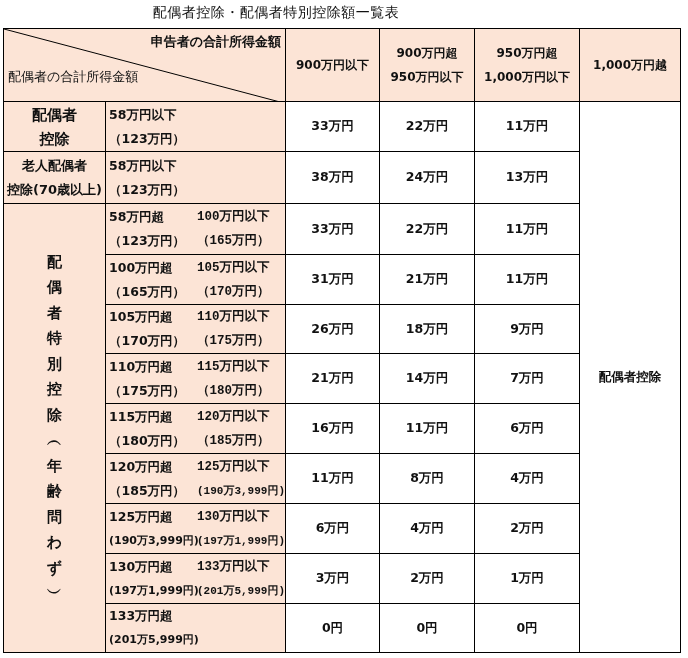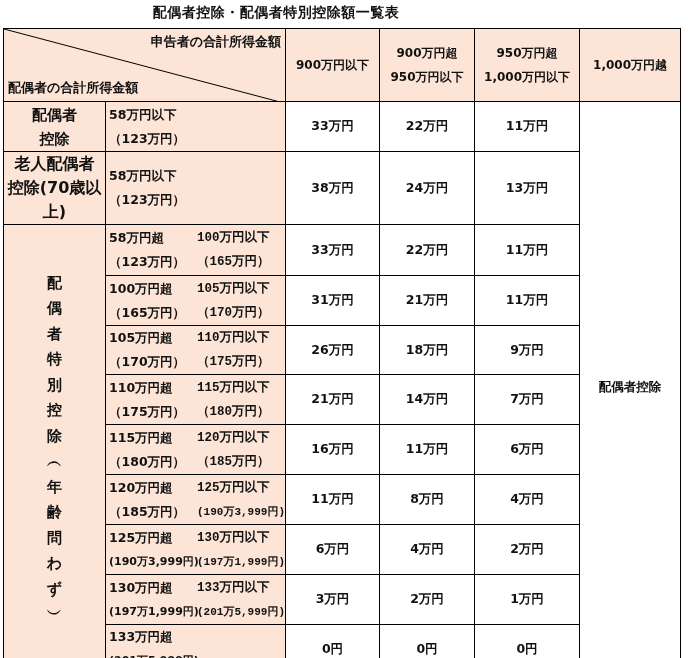--- a/index.html
+++ b/index.html
@@ -3,45 +3,45 @@
 <meta charset="utf-8">
 <style>
   html, body { margin: 0; padding: 0; background: #ffffff; }
   body {
     width: 688px; height: 658px; position: relative; overflow: hidden;
     font-family: "DejaVu Sans", "Liberation Sans", sans-serif;
     color: #111;
   }
   .title {
     position: absolute; left: 0; top: 4px; width: 552px;
-    text-align: center; font-size: 14px; font-weight: bold; letter-spacing: 0.5px;
+    text-align: center; font-size: 14px; font-weight: normal; letter-spacing: 0.5px;
   }
   table.grid {
     position: absolute; left: 3px; top: 28px;
     border-collapse: collapse; table-layout: fixed;
     font-size: 12.5px;
   }
   table.grid td {
     border: 1.5px solid #000; padding: 0; vertical-align: middle;
     box-sizing: border-box;
   }
   .peach { background: #fce4d6; }
   .white { background: #ffffff; }
   .hdr-corner { position: relative; height: 73px; margin-left: 32px; }
   .hdr-corner svg { position: absolute; left: 0; top: 0; }
   .corner-top {
     position: absolute; right: 4px; top: 4px; font-weight: bold; font-size: 13px;
   }
   .corner-bottom {
-    position: absolute; left: 4px; bottom: 4px; font-weight: bold; font-size: 13px;
+    position: absolute; left: 4px; bottom: 15px; font-weight: normal; font-size: 13px;
   }
   .col-hdr { text-align: center; font-weight: bold; line-height: 24px; font-size: 12px; }
   .val { text-align: center; font-weight: bold; font-size: 12.5px; }
   .cat-big { text-align: center; font-weight: bold; font-size: 15px; line-height: 24px; }
-  .cat-small { text-align: center; font-weight: bold; font-size: 16px; line-height: 24px; }
+  .cat-small { text-align: center; font-weight: bold; font-size: 13px; line-height: 24px; }
   .cat-vertical {
     text-align: center; font-weight: bold; font-size: 15px; line-height: 25.5px;
   }
   .range { padding-left: 3px !important; font-weight: bold; line-height: 24px; font-size: 12.5px; }
   .range .ln { display: flex; white-space: nowrap; }
   .range .a { width: 88px; display: inline-block; }
   .range .b { display: inline-block; font-family: Liberation Mono, monospace; }
   .range .sm { font-size: 11px; }
 </style>
 </head>

